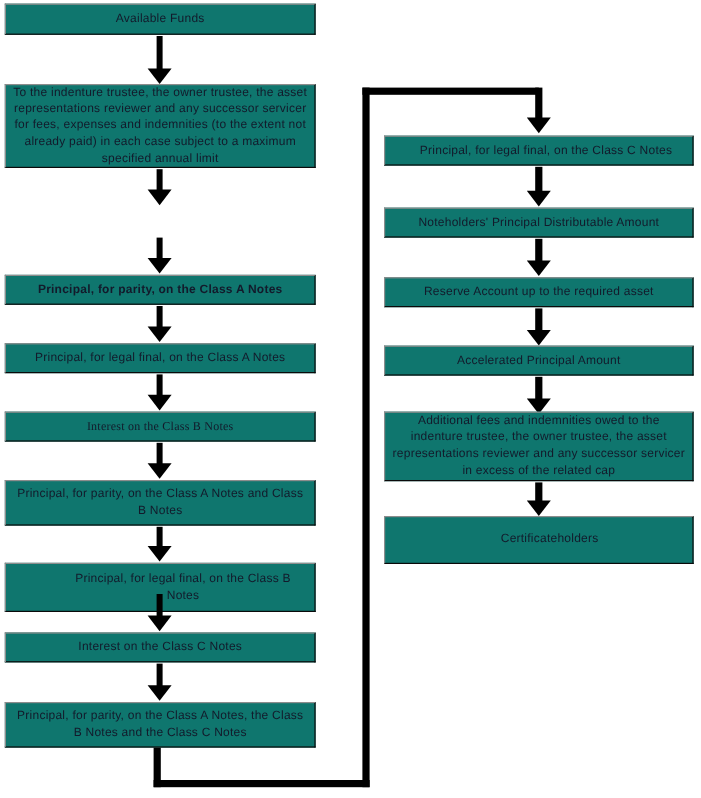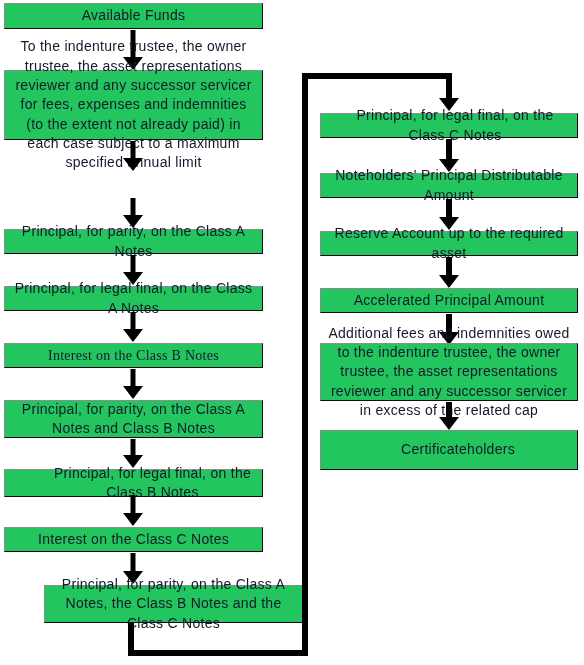--- a/index.html
+++ b/index.html
@@ -14,31 +14,31 @@
   #canvas {
     position: relative;
     width: 584px;
     height: 665px;
     background: #ffffff;
     overflow: hidden;
   }
   .node {
     position: absolute;
     box-sizing: border-box;
-    background: #22c55e;
+    background: #0f766e;
     border-top: 1px solid #8d8d8d;
     border-left: 1px solid #8d8d8d;
     border-right: 1px solid #0a0a0a;
     border-bottom: 1px solid #0a0a0a;
     display: flex;
     align-items: center;
     justify-content: center;
     text-align: center;
     color: #131a2b;
-    font-size: 14px;
+    font-size: 10px;
     line-height: 1.38;
     padding: 2px 6px;
     letter-spacing: 0.02em;
   }
   .node .label {
     display: block;
     width: 100%;
   }
   
   .arrow {
@@ -90,21 +90,21 @@
     <span class="stem" style="width:5px; height:18px;"></span>
     <span class="head"></span>
   </div>
 
 
   <div class="arrow" style="left:118px; top:198px; width:30px; height:30px;">
     <span class="stem" style="width:5px; height:18px;"></span>
     <span class="head"></span>
   </div>
 
-  <div class="node" style="left:4px; top:229px; width:259px; height:25px;">
+  <div class="node" style="left:4px; top:229px; width:259px; height:25px;font-weight:bold;">
     <span class="label">Principal, for parity, on the Class A Notes</span>
   </div>
 
   <div class="arrow" style="left:118px; top:255px; width:30px; height:30px;">
     <span class="stem" style="width:5px; height:18px;"></span>
     <span class="head"></span>
   </div>
 
   <div class="node" style="left:4px; top:286px; width:259px; height:25px;">
     <span class="label">Principal, for legal final, on the Class A Notes</span>
@@ -126,39 +126,39 @@
 
   <div class="node" style="left:4px; top:400px; width:259px; height:38px;">
     <span class="label">Principal, for parity, on the Class A Notes and Class B Notes</span>
   </div>
 
   <div class="arrow" style="left:118px; top:439px; width:30px; height:29px;">
     <span class="stem" style="width:5px; height:17px;"></span>
     <span class="head"></span>
   </div>
 
-  <div class="node" style="left:4px; top:469px; width:259px; height:28px;padding-left:44px;">
+  <div class="node" style="left:4px; top:469px; width:259px; height:41px;padding-left:44px;">
     <span class="label">Principal, for legal final, on the Class B Notes</span>
   </div>
 
   <div class="arrow" style="left:118px; top:495px; width:30px; height:31px;">
     <span class="stem" style="width:5px; height:19px;"></span>
     <span class="head"></span>
   </div>
 
   <div class="node" style="left:4px; top:527px; width:259px; height:25px;">
     <span class="label">Interest on the Class C Notes</span>
   </div>
 
   <div class="arrow" style="left:118px; top:553px; width:30px; height:31px;">
     <span class="stem" style="width:5px; height:19px;"></span>
     <span class="head"></span>
   </div>
 
-  <div class="node" style="left:4px; top:585px; width:259px; height:38px;margin-left:40px;">
+  <div class="node" style="left:4px; top:585px; width:259px; height:38px;">
     <span class="label">Principal, for parity, on the Class A Notes, the Class B Notes and the Class C Notes</span>
   </div>
 
   <div>
     <span class="seg" style="left:128px; top:623px; width:6px; height:33px;"></span>
     <span class="seg" style="left:128px; top:650px; width:180px; height:6px;"></span>
     <span class="seg" style="left:302px; top:73px; width:6px; height:583px;"></span>
     <span class="seg" style="left:302px; top:73px; width:147px; height:6px;"></span>
     <div class="arrow" style="left:434px; top:73px; width:30px; height:38px;">
       <span class="stem" style="width:6px; height:26px;"></span>

